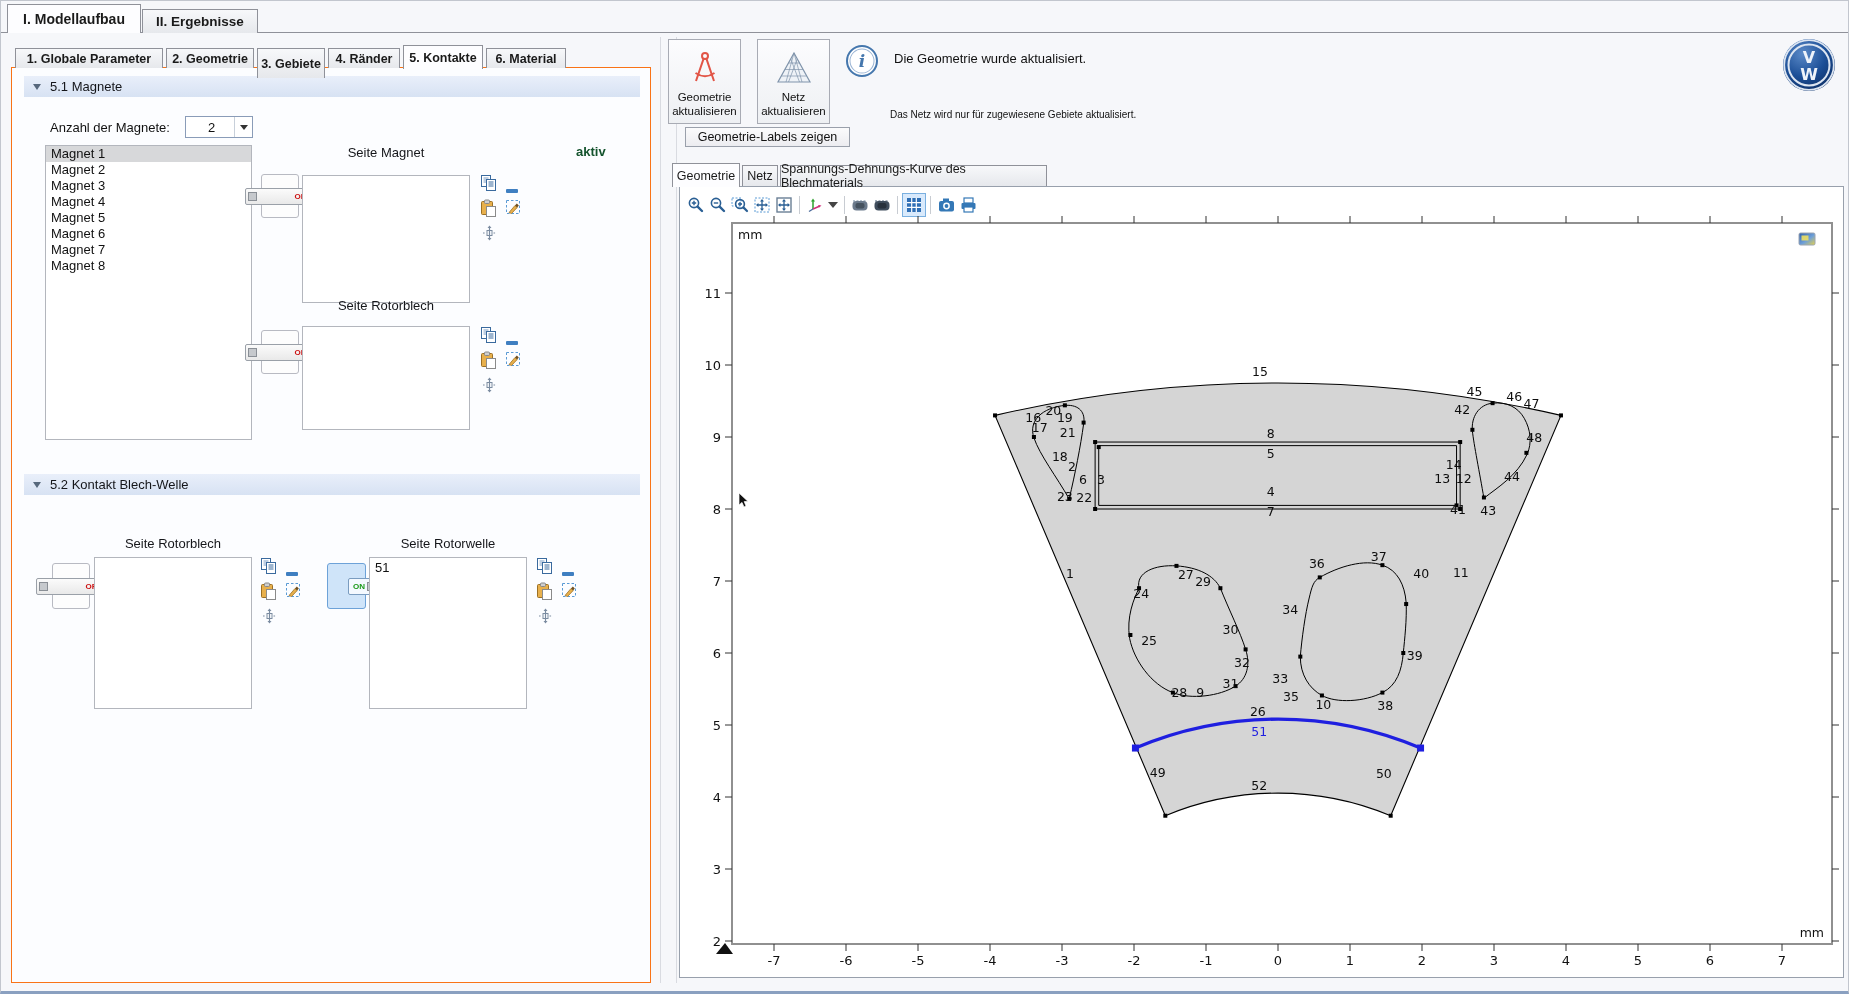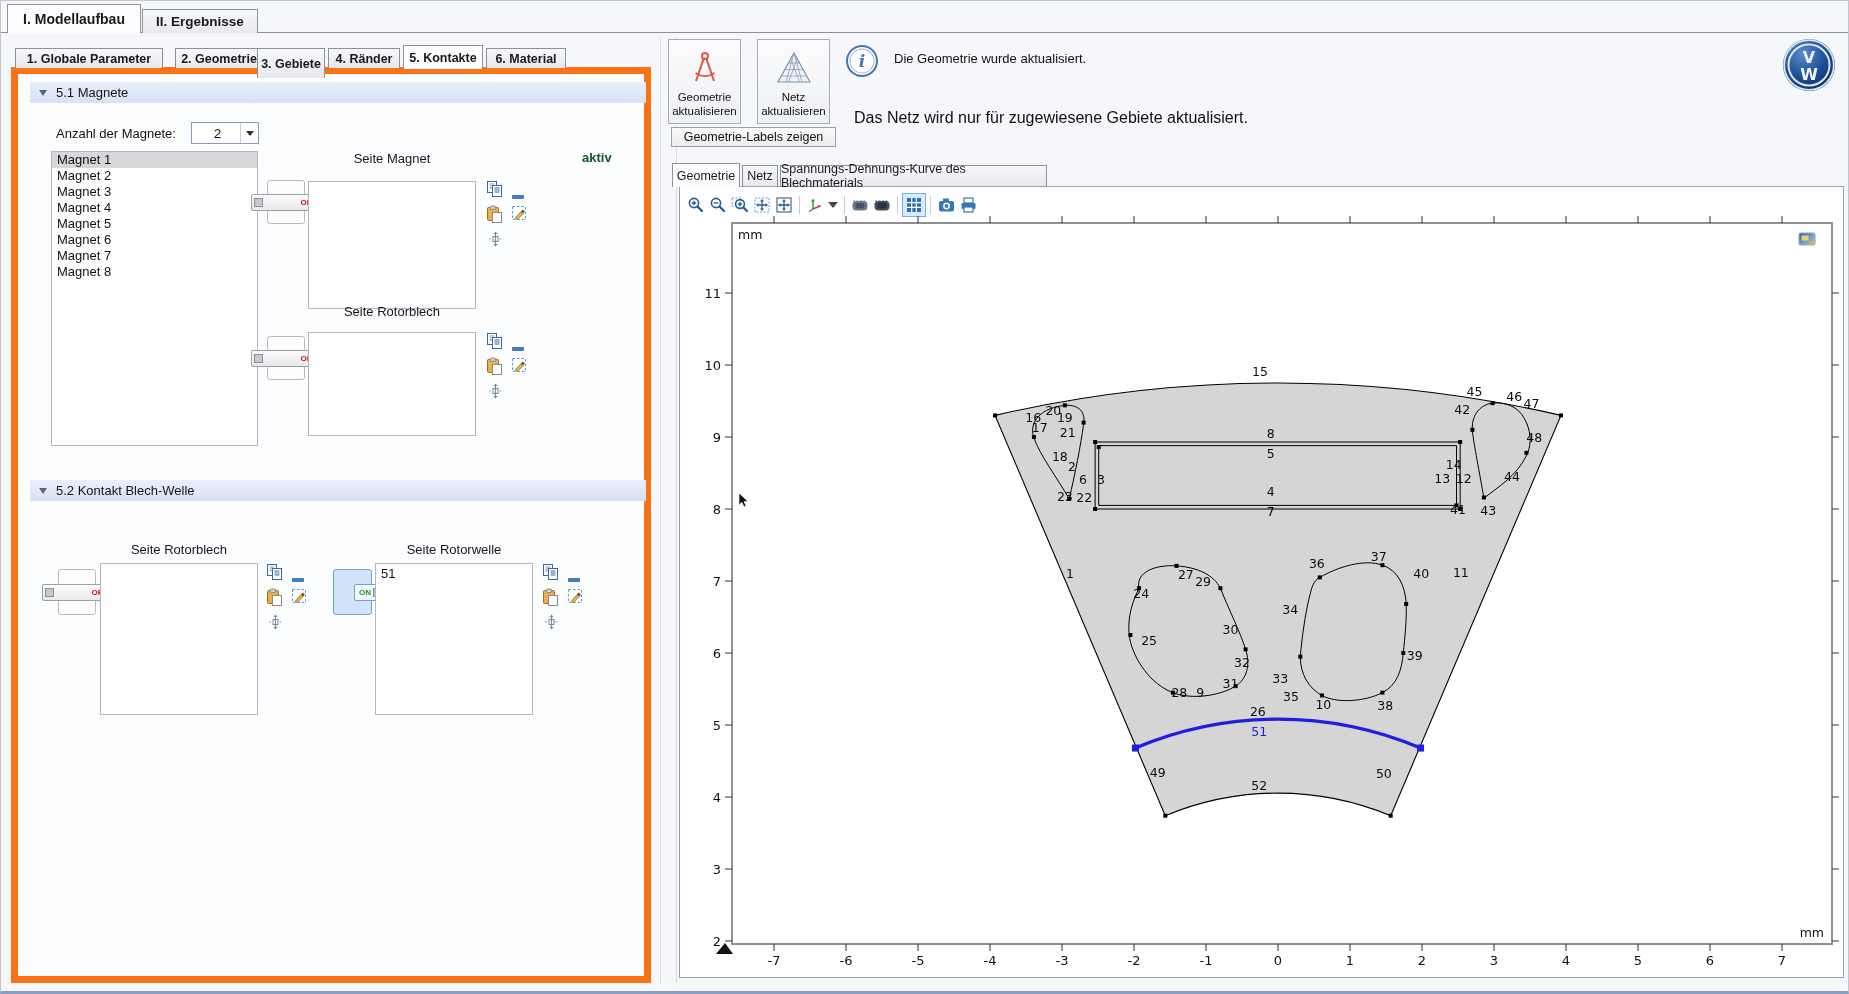--- a/index.html
+++ b/index.html
@@ -6,21 +6,21 @@
   #app{position:relative;width:1849px;height:994px;background:#f6f7fa;overflow:hidden;
        border:1px solid #c2c6ce;border-bottom:3px solid #8aa0c0;box-sizing:border-box;}
   .abs{position:absolute;}
   
   .tab{position:absolute;box-sizing:border-box;border:1px solid #8f9199;border-bottom:none;
        background:linear-gradient(#f7f8fa,#e6e8ec);display:flex;align-items:center;justify-content:center;
        font-weight:bold;color:#1a1a1a;cursor:default;}
   .tab.active{background:#fdfdff;z-index:5;}
   .tabline{position:absolute;height:1px;background:#8f9199;}
   
-  .groupbox{position:absolute;border:7px solid #f97316;background:#fcfdff;box-sizing:border-box;}
+  .groupbox{position:absolute;border:1px solid #f97316;background:#fcfdff;box-sizing:border-box;}
   .sechdr{position:absolute;height:21px;background:linear-gradient(#e9effa,#d7e2f3);
           display:flex;align-items:center;font-size:13px;color:#15161a;padding-left:7px;box-sizing:border-box;}
   .sechdr .tri{width:0;height:0;border-left:4.5px solid transparent;border-right:4.5px solid transparent;
                border-top:6px solid #57687c;margin-right:9px;margin-left:2px;}
   .listbox{position:absolute;border:1px solid #b3b6bd;background:#fff;box-sizing:border-box;overflow:hidden;}
   .listitem{font-size:13px;line-height:16px;padding:0 5px;color:#111;white-space:nowrap;}
   .listitem.sel{background:#d7d8da;}
   .grouptitle{position:absolute;font-size:13px;color:#15161a;text-align:center;}
   .togglebtn{position:absolute;border:1px solid #b8bac2;border-radius:3px;background:#fdfdfd;
              display:flex;align-items:center;justify-content:center;box-sizing:border-box;}
@@ -28,21 +28,21 @@
   .tginner{display:flex;align-items:center;border:1px solid #9aa0a8;border-radius:2px;
            background:linear-gradient(#fbfbfb,#e9e9e9);height:15px;padding:0 2px;}
   .togglebtn.on .tginner{background:#f4f9ff;border-color:#7a9cc0;}
   .tgsq{width:9px;height:9px;background:#c6c9cd;border:1px solid #8a8f96;box-sizing:border-box;}
   .tgtxt{font-size:8px;font-weight:bold;margin:0 2px;}
   .tgtxt.off{color:#cc1111;padding-left:36px;}
   .tgtxt.on{color:#1a9a1a;}
   .sel-icons{position:absolute;width:56px;height:76px;}
   .sel-icons .ic{position:absolute;}
   .plainbtn{position:absolute;border:1px solid #9aa0ab;background:linear-gradient(#fbfbfc,#ececf0);
-            display:flex;align-items:center;justify-content:center;font-size:12.5px;color:#111;box-sizing:border-box;}
+            display:flex;align-items:center;justify-content:center;font-size:12.5px;color:#111;box-sizing:border-box;margin-left:14px;}
   .bigbtn{position:absolute;border:1px solid #a8abb4;background:linear-gradient(#fcfcfe,#eef0f3);
           display:flex;flex-direction:column;align-items:center;justify-content:flex-end;
           font-size:11.5px;color:#111;box-sizing:border-box;padding-bottom:5px;text-align:center;line-height:14px;}
   .bigbtn svg{position:absolute;top:8px;left:50%;transform:translateX(-50%);}
   .infotxt{position:absolute;font-size:13px;color:#111;}
   .combo{position:absolute;border:1px solid #8a9cb8;background:#fff;box-sizing:border-box;
          display:flex;align-items:center;font-size:13px;color:#111;}
   .combo .val{padding-left:22px;flex:1;}
   .combo .caret{width:17px;align-self:stretch;border-left:1px solid #c8d0da;display:flex;align-items:center;justify-content:center;}
   .combo .caret:before{content:"";width:0;height:0;border-left:4px solid transparent;border-right:4px solid transparent;border-top:5px solid #333;}
@@ -260,21 +260,21 @@
     <svg width="38" height="40" viewBox="0 0 38 40">
       <path d="M19 5 L35 34 L3 34 Z" fill="#eef2f7" stroke="#8094ab" stroke-width="1.2"></path>
       <path d="M13.5 15h11 M10 21.5h18 M6.5 28h25 M19 5L11 34 M19 5L27 34 M15.8 11L24.5 34 M22.2 11L13.5 34" stroke="#8094ab" stroke-width="0.7" fill="none"></path>
     </svg>
     <span>Netz</span>
     <span>aktualisieren</span>
   </div>
 
   <div class="infocirc" style="left:845px;top:44px;">i</div>
   <div class="infotxt" style="left:893px;top:50px;">Die Geometrie wurde aktualisiert.</div>
-  <div class="infotxt" style="left:853px;top:108px;font-size:16px;">Das Netz wird nur für zugewiesene Gebiete aktualisiert.</div>
+  <div class="infotxt" style="left:889px;top:108px;font-size:10px;">Das Netz wird nur für zugewiesene Gebiete aktualisiert.</div>
 
   <div class="plainbtn" style="left:670px;top:126px;width:165px;height:20px;">Geometrie-Labels zeigen</div>
 
   <svg class="abs" style="left:1780px;top:36px;" width="56" height="56" viewBox="0 0 56 56">
     <defs>
       <radialGradient id="vwg" cx="38%" cy="28%" r="80%">
         <stop offset="0" stop-color="#5b8ac8"></stop>
           <stop offset="0.55" stop-color="#1c4f97"></stop>
           <stop offset="1" stop-color="#0c2d63"></stop>
       </radialGradient>
@@ -570,21 +570,21 @@
       </defs>
     <rect x="1" y="2" width="16" height="12" rx="1.5" fill="url(#pti)" stroke="#9aa4b2"></rect>
     <rect x="3.5" y="4.5" width="7" height="5" fill="#f5e35c" opacity="0.85"></rect>
   </svg>
 
   <svg class="abs" style="left:737px;top:492px;" width="14" height="16">
     <polygon points="1,0 1,12 4,9.4 6,14 8,13 6.2,8.6 10,8.4" fill="#111" stroke="#fff" stroke-width="0.7"></polygon>
   </svg>
 
 <div class="tab" style="left: 14px; top: 47px; width: 148px; height: 20px; font-size: 12.5px;">1. Globale Parameter</div>
-    <div class="tab" style="left: 174px; top: 47px; width: 88px; height: 20px; font-size: 12.5px;">2. Geometrie</div>
+    <div class="tab" style="left: 165px; top: 47px; width: 88px; height: 20px; font-size: 12.5px;">2. Geometrie</div>
     <div class="tab" style="left: 256px; top: 47px; width: 68px; height: 30px; font-size: 12.5px;">3. Gebiete</div>
     <div class="tab" style="left: 327px; top: 47px; width: 72px; height: 20px; font-size: 12.5px;">4. Ränder</div>
     <div class="tab active" style="left: 402px; top: 44px; width: 80px; height: 24px; font-size: 12.5px;">5. Kontakte</div>
     <div class="tab" style="left: 485px; top: 47px; width: 80px; height: 20px; font-size: 12.5px;">6. Material</div>
     <div class="tab active" style="left: 671px; top: 162px; width: 68px; height: 24px; font-size: 12.5px; font-weight: normal;">Geometrie</div>
     <div class="tab" style="left: 741px; top: 164px; width: 36px; height: 21px; font-size: 12.5px; font-weight: normal;">Netz</div>
     <div class="tab" style="left: 779px; top: 164px; width: 267px; height: 21px; font-size: 12.5px; font-weight: normal;">Spannungs-Dehnungs-Kurve des Blechmaterials</div>
   </div>
 
 </body></html>

